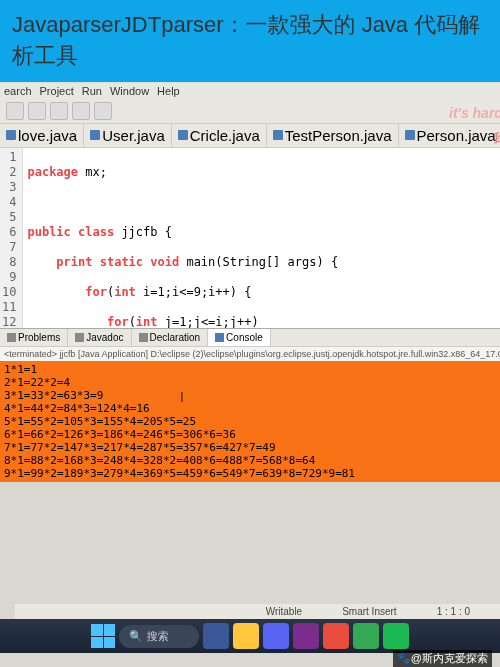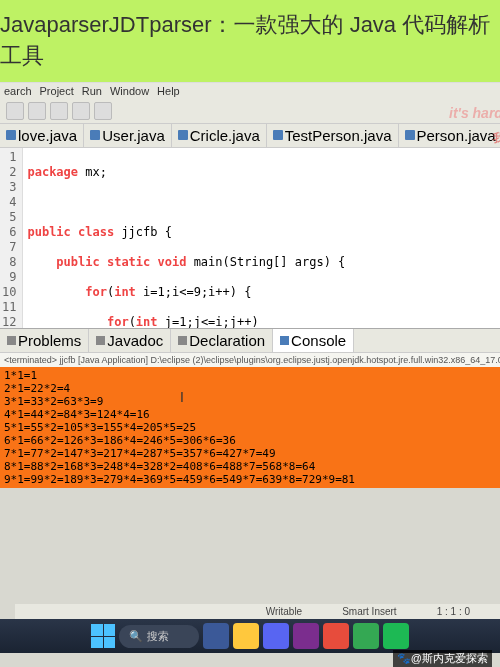--- a/index.html
+++ b/index.html
@@ -1,18 +1,18 @@
 <!DOCTYPE html>
 <html><head>
 <meta charset="utf-8">
 <style>
   * { margin: 0; padding: 0; box-sizing: border-box; }
   body { width: 500px; height: 667px; font-family: Arial, sans-serif; background: #d8d8d0; overflow: hidden; position: relative; }
   
-  .article-title { background: #bef264; padding: 10px 0; font-size: 22px; line-height: 1.4; color: #333; border-bottom: 1px solid #ddd; }
+  .article-title { background: #0ea5e9; padding: 10px 12px; font-size: 22px; line-height: 1.4; color: #333; border-bottom: 1px solid #ddd; }
   
   .menubar { background: #e8e8e0; padding: 2px 4px; font-size: 11px; color: #333; display: flex; gap: 8px; }
   .menubar span { cursor: default; }
   
   .toolbar { background: #e8e8e0; padding: 3px 6px; display: flex; gap: 4px; border-bottom: 1px solid #ccc; }
   .tool-btn { width: 18px; height: 18px; background: #ddd; border: 1px solid #bbb; border-radius: 2px; }
   
   .tabbar { background: #e8e8e0; display: flex; font-size: 15px; border-bottom: 1px solid #ccc; overflow: hidden; }
   .tab { padding: 3px 6px; border-right: 1px solid #ccc; display: flex; align-items: center; gap: 2px; white-space: nowrap; }
   .tab.active { background: #fff; }
@@ -23,21 +23,21 @@
   .gutter div { height: 15px; }
   .code { padding: 2px 4px; line-height: 15px; white-space: pre; font-size: 12px; }
   .kw { color: #ef4444; font-weight: bold; }
   .st { font-style: italic; color: #0000c0; }
   .str { color: #2a00ff; }
   
   .watermark { position: absolute; right: -20px; top: 105px; color: #e88; font-size: 14px; font-style: italic; font-weight: bold; opacity: 0.6; }
   .watermark2 { position: absolute; right: -5px; top: 130px; color: #d44; font-size: 12px; font-weight: bold; opacity: 0.6; }
   
   .bottom-panel { background: #fff; border-top: 1px solid #aaa; }
-  .panel-tabs { display: flex; font-size: 15px; background: #e8e8e0; border-bottom: 1px solid #ccc; }
+  .panel-tabs { display: flex; font-size: 10px; background: #e8e8e0; border-bottom: 1px solid #ccc; }
   .ptab { padding: 3px 7px; border-right: 1px solid #ccc; display: flex; align-items: center; gap: 2px; }
   .ptab.active { background: #fff; }
   .ptab-icon { width: 9px; height: 9px; background: #888; display: inline-block; }
   
   .terminated { font-size: 9px; color: #555; padding: 2px 4px; background: #f5f5f0; white-space: nowrap; overflow: hidden; }
   .console-out { background: #f97316; font-family: Consolas, monospace; font-size: 11px; padding: 2px 4px; line-height: 13px; }
   .console-out div { white-space: nowrap; }
   
   .cursor-mark { position: absolute; left: 180px; top: 60px; font-size: 14px; color: #333; }
   
@@ -115,21 +115,21 @@
     <div>8</div>
       <div>9</div>
       <div>10</div>
     <div>11</div>
       <div>12</div>
   </div>
   <div class="code">
 <div><span class="kw">package</span><span> mx;</span></div>
 <div> </div>
 <div><span class="kw">public class</span><span> jjcfb {</span></div>
-<div><span>    </span><span class="kw">public static void</span><span> main(String[] args) {</span></div>
+<div><span>    </span><span class="kw">print static void</span><span> main(String[] args) {</span></div>
 <div><span>        </span><span class="kw">for</span><span>(</span><span class="kw">int</span><span> i=1;i&lt;=9;i++) {</span></div>
 <div><span>           </span><span class="kw">for</span><span>(</span><span class="kw">int</span><span> j=1;j&lt;=i;j++)</span></div>
 <div><span>           System.</span><span class="st">out</span><span>.print(i+</span><span class="str">"*"</span><span>+j+</span><span class="str">"="</span><span>+i*j+</span><span class="str">""</span><span>);</span></div>
 <div><span>           System.</span><span class="st">out</span><span>.println();</span></div>
 <div>           }</div>
 <div>    }</div>
 <div>}</div>
   </div>
 </div>
 

